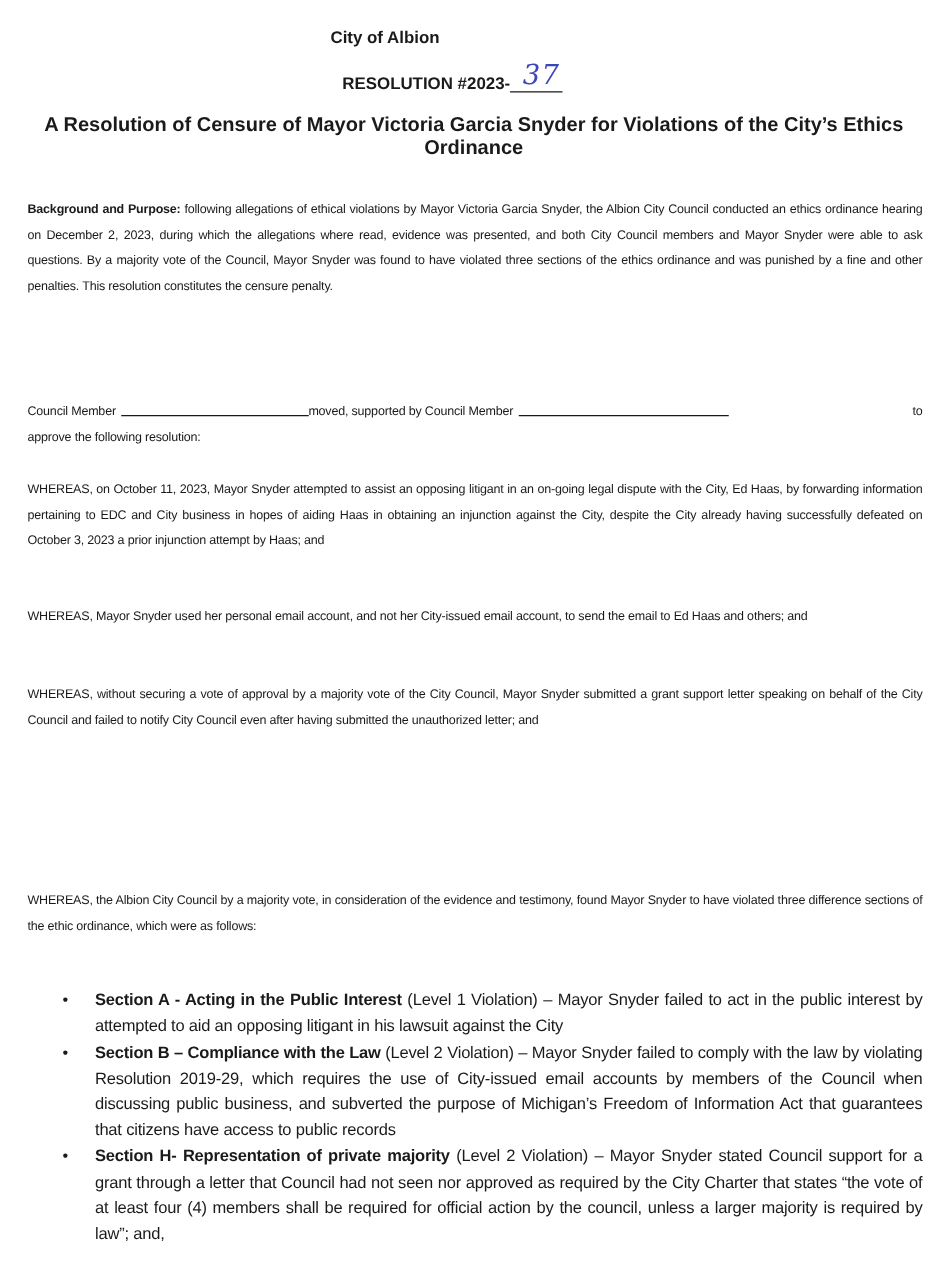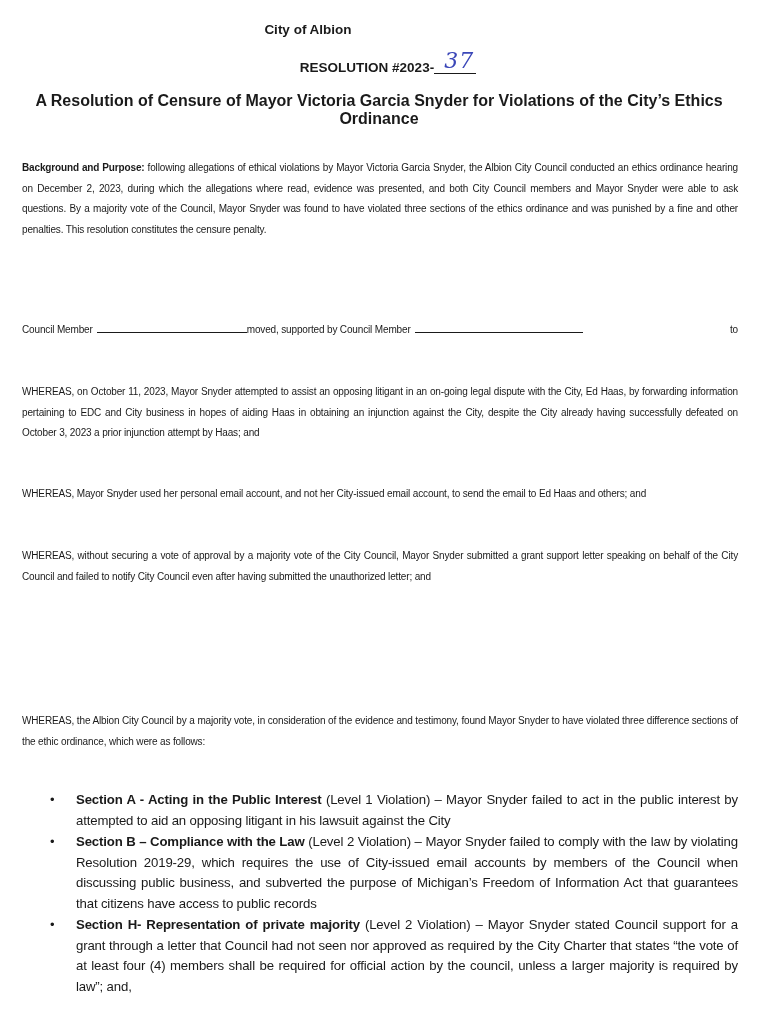--- a/index.html
+++ b/index.html
@@ -5,21 +5,21 @@
   html, body { margin: 0; padding: 0; background: #ffffff; }
   body {
     width: 758px; height: 1023px; overflow: hidden;
     font-family: "Liberation Sans", sans-serif;
     color: #1a1a1a;
     position: relative;
   }
   .page { position: absolute; left: 0; top: 0; width: 758px; height: 1023px; }
   .center { text-align: center; }
   .city { position: absolute; top: 22px; left: 0; width: 616px; font-size: 13.5px; font-weight: bold; }
-  .resno { position: absolute; top: 52px; left: 0; width: 724px; font-size: 13.5px; font-weight: bold; padding-left: 26px; }
+  .resno { position: absolute; top: 52px; left: 0; width: 724px; font-size: 13.5px; font-weight: bold; }
   .resno .hand {
     font-family: "DejaVu Serif", serif; font-style: italic; font-weight: normal;
     color: #3b47b8; font-size: 22px; letter-spacing: 1px;
     border-bottom: 1.2px solid #1a1a1a; padding: 0 2px 0 10px; position: relative; top: -4px;
   }
   .title { position: absolute; top: 92px; left: 0; width: 758px; font-size: 16px; font-weight: bold; }
   .para {
     position: absolute; left: 22px; width: 716px;
     font-size: 10px; line-height: 20.5px; text-align: justify;
     letter-spacing: -0.15px;
@@ -52,20 +52,21 @@
   </div>
 
   <div class="para" style="top:320px;">
     <div class="motion-row">
       <span>Council Member</span>
       <span class="blank" style="width:150px; margin-left:4px;"></span>
       <span>moved, supported by Council Member</span>
       <span class="blank" style="width:168px; margin-left:4px;"></span>
       <span style="margin-left:auto;">to</span>
     </div>
+    <div>approve the following resolution:</div>
   </div>
 
   <div class="para" style="top:382px;">WHEREAS, on October 11, 2023, Mayor Snyder attempted to assist an opposing litigant in an on-going legal dispute with the City, Ed Haas, by forwarding information pertaining to EDC and City business in hopes of aiding Haas in obtaining an injunction against the City, despite the City already having successfully defeated on October 3, 2023 a prior injunction attempt by Haas; and</div>
   <div class="para" style="top:546px;">WHEREAS, without securing a vote of approval by a majority vote of the City Council, Mayor Snyder submitted a grant support letter speaking on behalf of the City Council and failed to notify City Council even after having submitted the unauthorized letter; and</div>
   <div class="para" style="top:484px;">WHEREAS, Mayor Snyder used her personal email account, and not her City-issued email account, to send the email to Ed Haas and others; and</div>
   <div class="para" style="top:711px;">WHEREAS, the Albion City Council by a majority vote, in consideration of the evidence and testimony, found Mayor Snyder to have violated three difference sections of the ethic ordinance, which were as follows:</div>
 
   <ul class="sections">
     <li>
       <span class="bullet">•</span>

